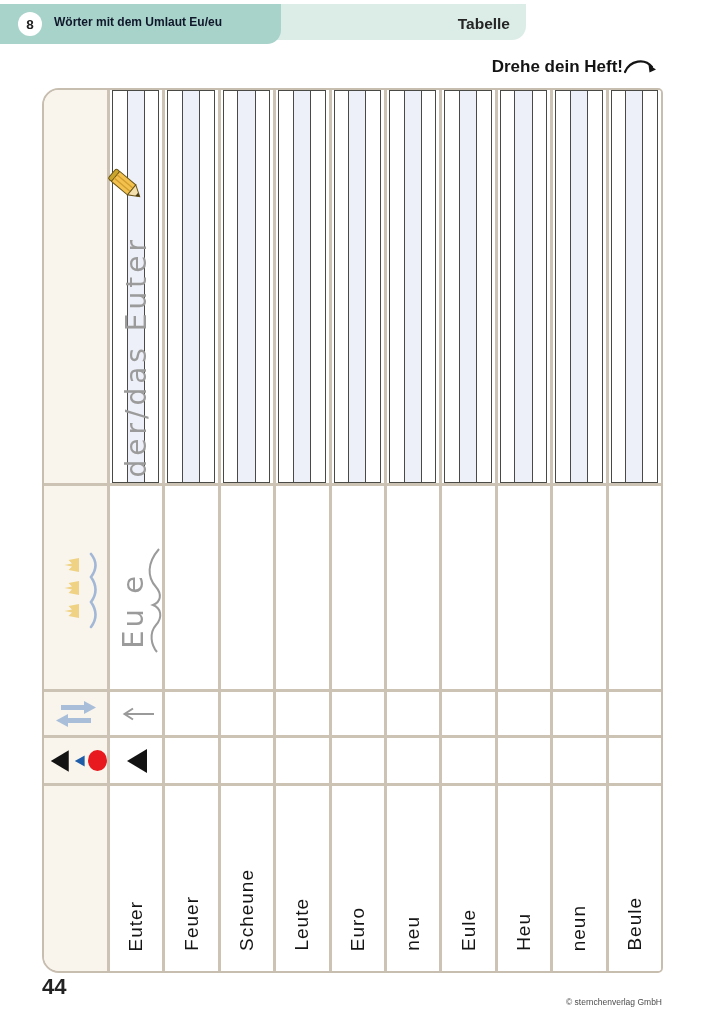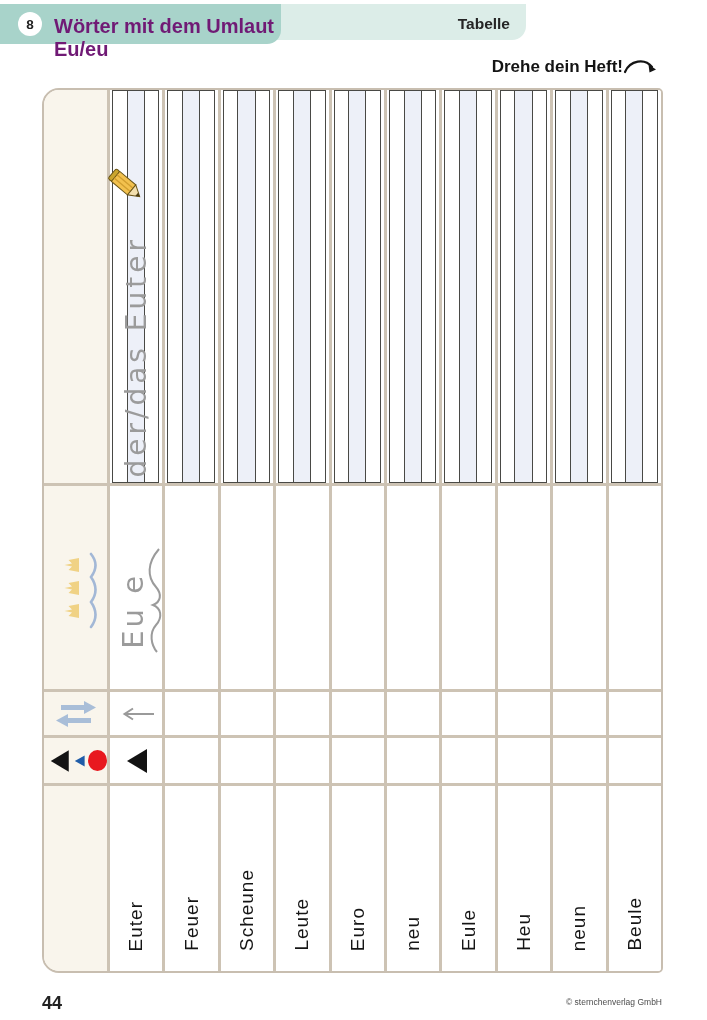--- a/index.html
+++ b/index.html
@@ -8,21 +8,21 @@
         font-family:"Liberation Sans",sans-serif;color:#1c1c1a;}
 
   
   .hbar-light{position:absolute;left:0;top:4px;width:526px;height:36px;background:#dcede8;
               border-radius:0 0 14px 0;}
   .hbar-dark{position:absolute;left:0;top:4px;width:281px;height:40px;background:#a8d3ca;
              border-radius:0 0 14px 0;}
   .lesson-circle{position:absolute;left:18px;top:8px;width:24px;height:24px;border-radius:50%;
                  background:#fff;display:flex;align-items:center;justify-content:center;
                  font-size:13.5px;font-weight:bold;color:#222;}
-  .hbar-title{position:absolute;left:54px;top:11px;font-size:20px;font-weight:bold;color:#701a75;}
+  .hbar-title{position:absolute;left:54px;top:11px;font-size:12px;font-weight:bold;color:#0f172a;}
   .hbar-right{position:absolute;right:16px;top:11px;font-size:15.5px;font-weight:bold;color:#252525;}
 
   
   .hint{position:absolute;top:56px;right:50px;display:flex;align-items:center;gap:0;}
   .hint-text{font-size:17px;font-weight:bold;color:#141414;}
 
   
   .wtable{position:absolute;left:42px;top:88px;width:621px;height:885px;background:#fff;
           border:2px solid #c8beb0;border-radius:17px 5px 5px 17px;overflow:hidden;display:flex;}
   .sidebar{width:66px;background:#f9f5ec;border-right:3px solid #cdc3b4;display:flex;
@@ -55,21 +55,21 @@
   .squiggle{position:absolute;left:33px;bottom:34px;}
   .crowns{position:absolute;left:17px;top:68px;display:flex;flex-direction:column;gap:1px;}
   .bluewave{position:absolute;left:41px;top:66px;}
   .swapwrap{height:100%;display:flex;align-items:center;justify-content:center;}
   .markers{height:100%;display:flex;align-items:center;padding-left:5px;gap:3px;}
   .reddot{width:21px;height:21px;border-radius:50%;background:#e8191f;}
   .garrow{position:absolute;left:9px;top:14px;}
   .blacktri{position:absolute;left:15px;top:10px;}
 
   
-  .pageno{position:absolute;left:42px;bottom:6px;font-size:18px;font-weight:bold;color:#222;}
+  .pageno{position:absolute;left:42px;bottom:20px;font-size:22px;font-weight:bold;color:#222;}
   .copyright{position:absolute;right:45px;bottom:13px;font-size:8.5px;color:#4d4d4d;padding-left:40px;}
 </style>
 </head>
 <body>
 
 <div class="page">
 
   <div class="hbar-light">
     <div class="hbar-right">Tabelle</div>
   </div>

